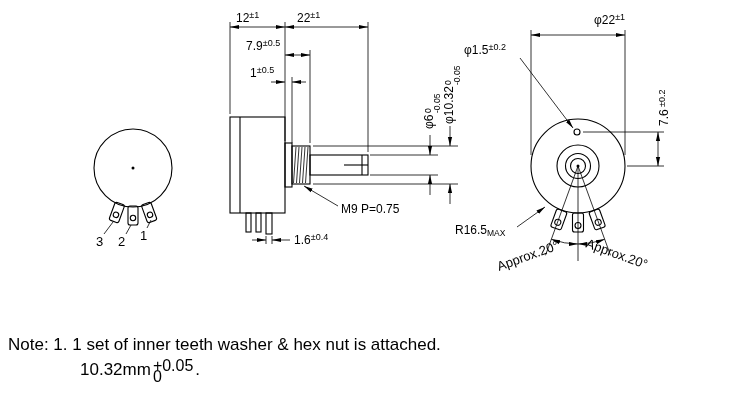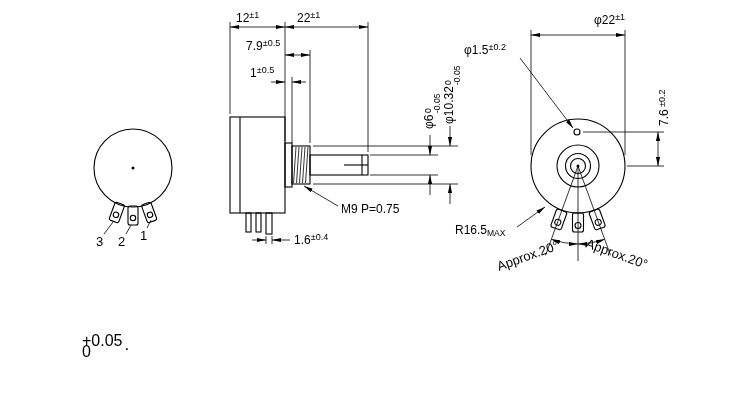--- a/index.html
+++ b/index.html
@@ -175,19 +175,20 @@
 
     <text x="455" y="234"><tspan class="dim">R16.5</tspan><tspan class="tol8" dy="2">MAX</tspan></text>
     <line class="thin" x1="517" y1="227" x2="545" y2="207" marker-end="url(#ae)"></line>
 
     <text class="dim13" transform="translate(499,271) rotate(-20)">Approx.20°</text>
     <text class="dim13" transform="translate(585,247) rotate(20)">Approx.20°</text>
   </g>
 </svg>
 
 <div class="notes">
-  <div class="l l3"><span class="stack">
+  <div class="l">Note: 1. 1 set of inner teeth washer &amp; hex nut is attached.</div>
+  <div class="l l3"><span>10.32mm</span><span class="stack">
           <span>+0.05</span>
           <span>0</span>
         </span><span>.</span></div>
 </div>
 
 </div>
 
 </body></html>

